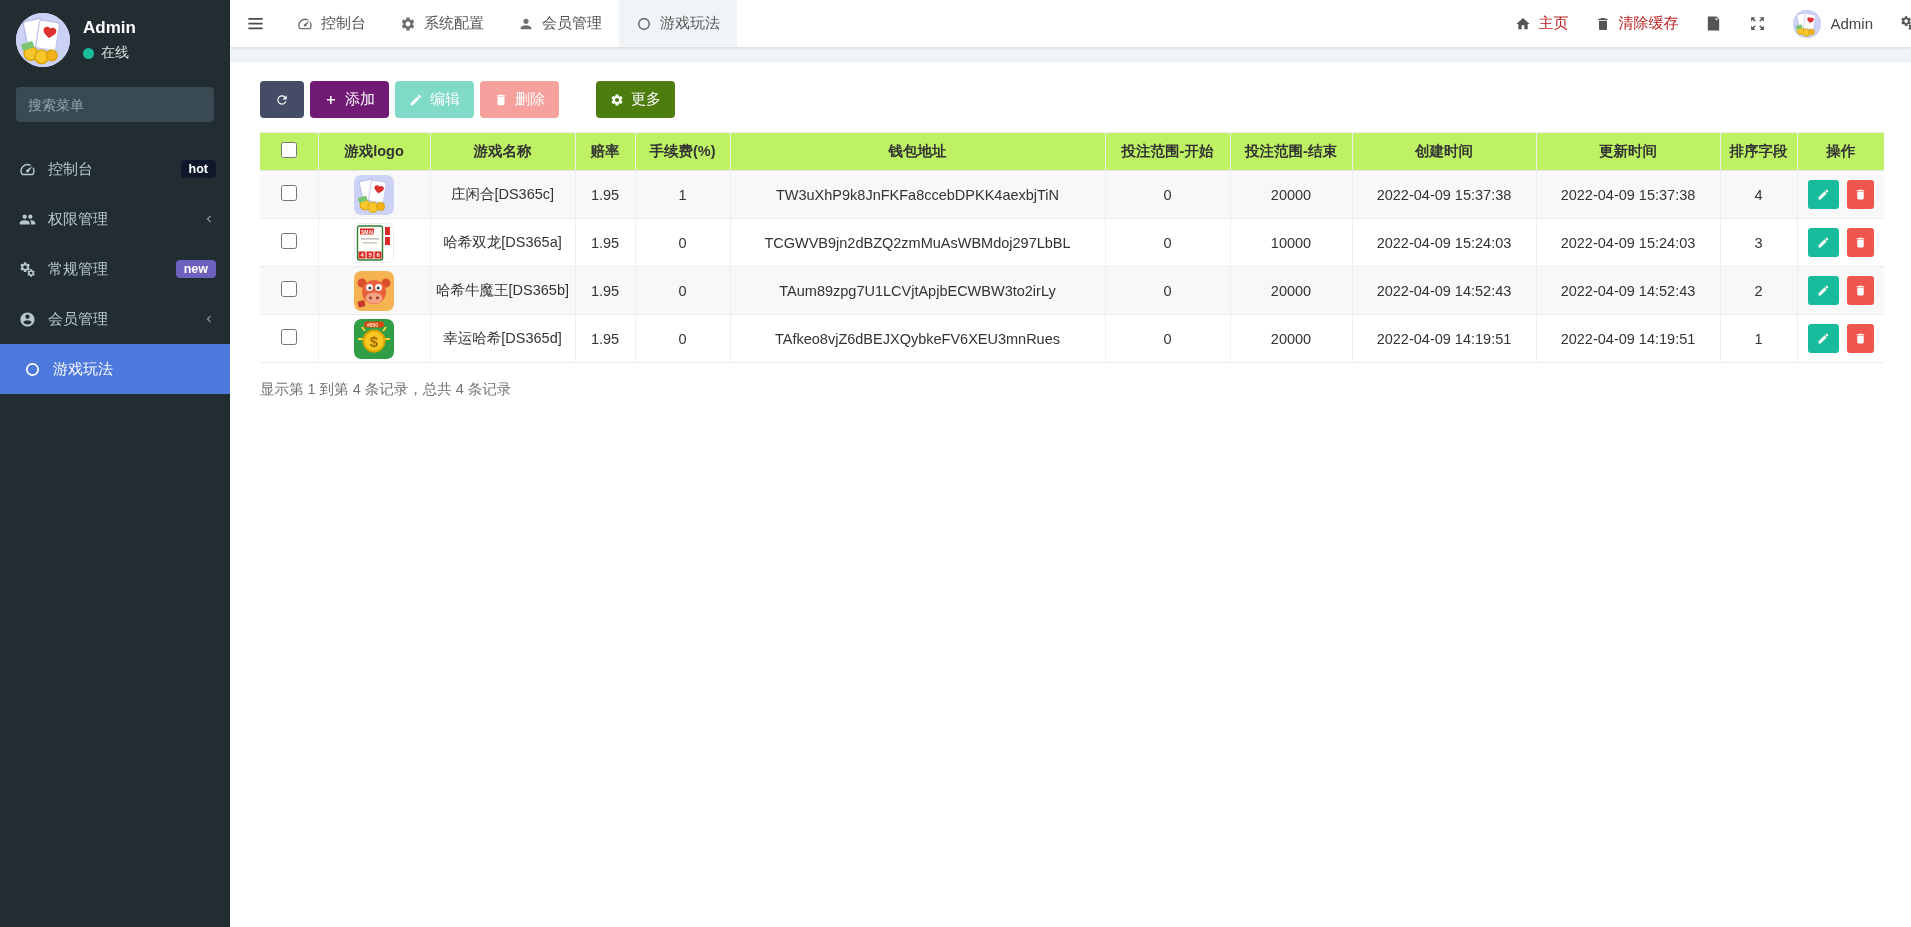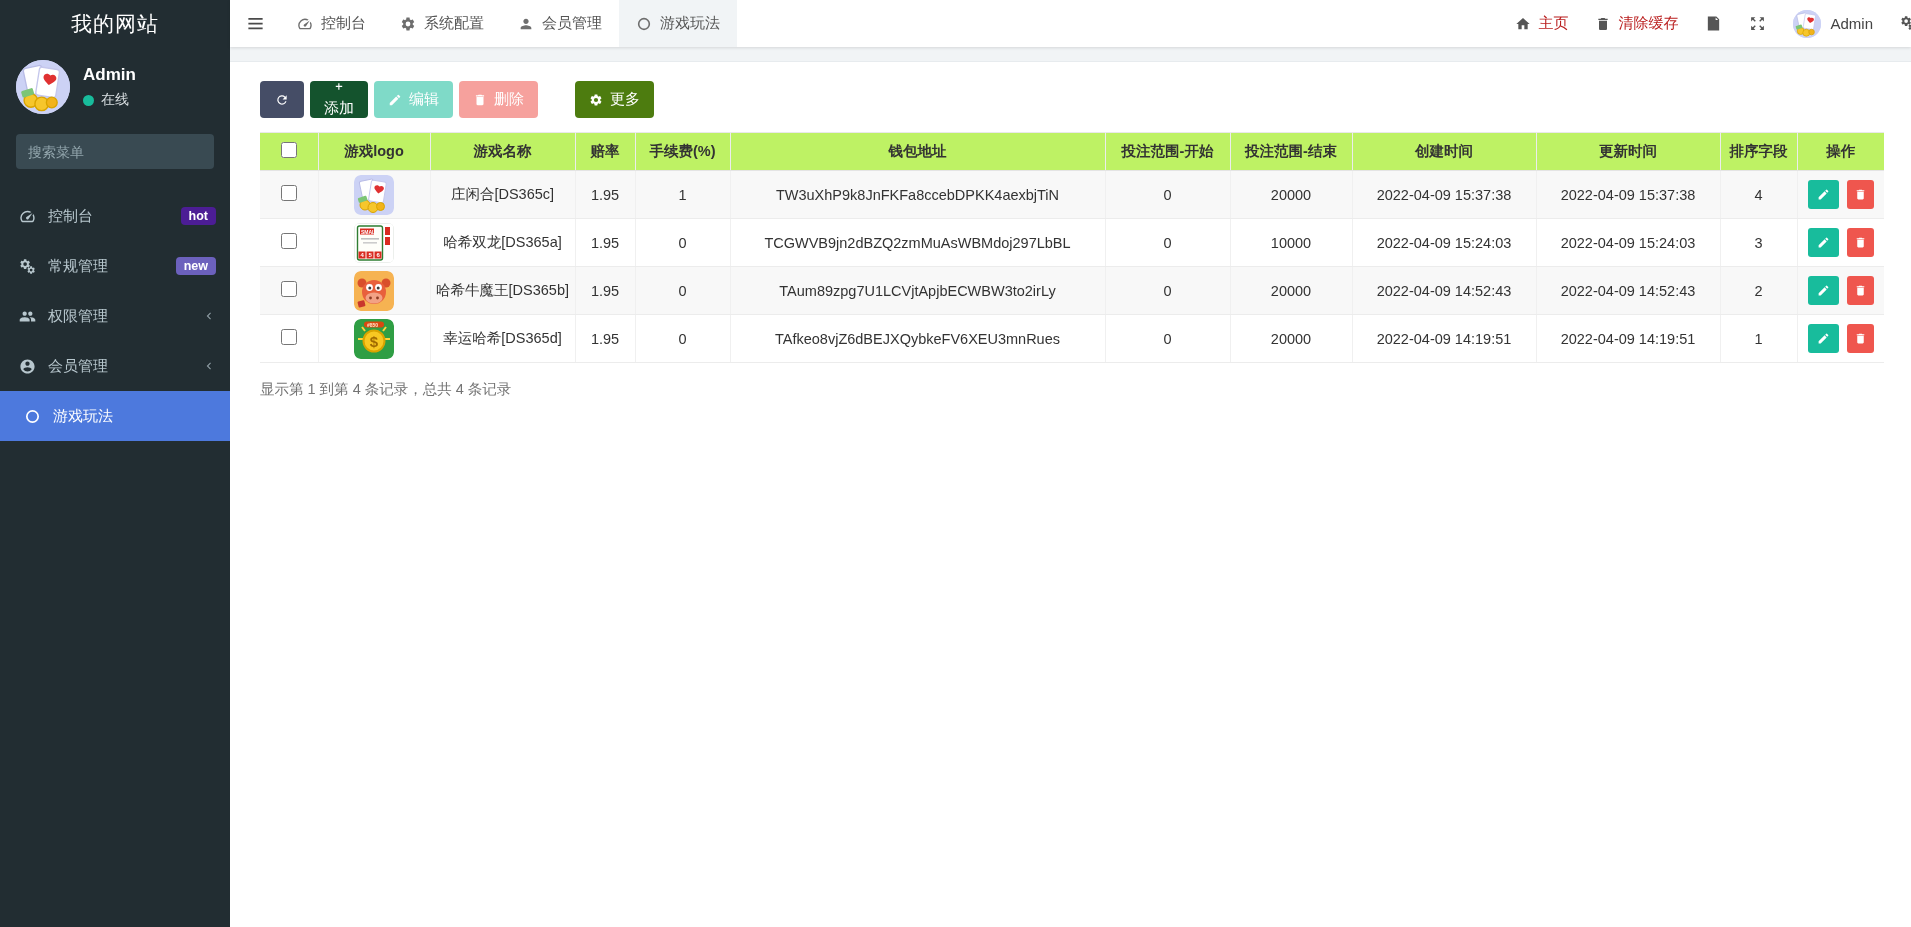--- a/index.html
+++ b/index.html
@@ -23,21 +23,21 @@
   .menu-search input::placeholder { color:#93a6ad; }
   .menu-search .ic { width:15px; height:15px; color:#93a6ad; }
   .menu { margin-top:16px; }
   .menu-item { height:50px; display:flex; align-items:center; padding:0 14px 0 19px;
                font-size:15px; color:#b8c7ce; cursor:pointer; }
   .menu-item .ic { width:17px; height:17px; margin-right:12px; flex:0 0 17px; }
   .menu-item.active { background:#4d79dd; color:#fff; }
   .menu-item.sub { padding-left:24px; margin-bottom:8px; }
   .badge { margin-left:auto; font-size:12.5px; font-weight:bold; color:#fff; border-radius:4px;
            padding:3px 8px; line-height:1; }
-  .badge.hot { background:#4c1d95; }
+  .badge.hot { background:#0f172a; }
   .badge.new { background:#6c61bd; }
   .chev { margin-left:auto; width:14px; height:14px; color:#8d9ca3; }
 
   
   .main { flex:1; display:flex; flex-direction:column; min-width:0; }
   .navbar { height:47px; background:#fff; display:flex; align-items:stretch;
             justify-content:space-between; box-shadow:0 1px 3px rgba(0,0,0,.12); position:relative; z-index:3; }
   .nav-left { display:flex; align-items:stretch; }
   .hamburger { width:50px; display:flex; align-items:center; justify-content:center; color:#4a4a4a; cursor:pointer; }
   .hamburger .ic { width:19px; height:19px; }
@@ -56,21 +56,21 @@
   .gap-band { height:15px; background:#f1f4f6; border-bottom:1px solid #e7ebee; }
   .content { flex:1; background:#fff; padding:19px 27px 0 30px; }
 
   
   .toolbar { display:flex; align-items:flex-start; justify-content:space-between; }
   .btns-left { display:flex; gap:6px; }
   .btn { height:37px; border:none; border-radius:4px; color:#fff; font-size:15px;
          display:inline-flex; align-items:center; gap:7px; padding:0 14px; cursor:pointer; }
   .btn .ic { width:14px; height:14px; }
   .btn-refresh { background:#454d66; width:44px; justify-content:center; padding:0; }
-  .btn-add { background:#14532d;flex-direction:column; }
+  .btn-add { background:#701a75; }
   .btn-edit { background:#18bc9c; opacity:.55; cursor:default; }
   .btn-del { background:#ef564e; opacity:.55; cursor:default; }
   .btn-more { background:#4d7c0f;margin-left:31px; }
   .search-zone { display:flex; align-items:center; gap:9px; }
   .search-input { width:190px; height:34px; border:1px solid #ccc; border-radius:4px;
                   padding:0 12px; font-size:14px; color:#333; outline:none; }
   .search-input::placeholder { color:#9aa0a6; }
   .tool-group { display:flex; gap:5px; }
   .tbtn { height:34px; min-width:38px; background:#fff; border:1px solid #d5d5d5; border-radius:4px;
           display:inline-flex; align-items:center; justify-content:center; gap:5px; padding:0 9px;
@@ -228,21 +228,20 @@
       <text x="15.8" y="27.5" font-size="15" font-weight="bold" fill="#a06a00" font-family="sans-serif">$</text>
       <rect x="10" y="2.5" width="20" height="6" rx="3" fill="#d9480f"></rect>
       <text x="13" y="7.5" font-size="5" font-weight="bold" fill="#ffe8cc" font-family="sans-serif">#850</text>
     </symbol>
   </defs>
 </svg>
 
 <div class="app">
 
   <aside class="sidebar">
-    <div class="brand">我的网站</div>
 
     <div class="user-panel">
       <span class="avatar-lg">
           <svg>
             <use href="#logo-cards"></use>
           </svg>
         </span>
       <div>
         <div class="user-name">Admin</div>
         <div class="user-status">
@@ -262,33 +261,33 @@
     <nav class="menu">
       <div class="menu-item">
         <svg class="ic">
             <use href="#i-tach"></use>
           </svg>
         <span>控制台</span>
         <span class="badge hot">hot</span>
       </div>
       <div class="menu-item">
         <svg class="ic">
-            <use href="#i-gears"></use>
-          </svg>
-        <span>常规管理</span>
-        <span class="badge new">new</span>
-      </div>
-      <div class="menu-item">
-        <svg class="ic">
             <use href="#i-users"></use>
           </svg>
         <span>权限管理</span>
         <svg class="chev">
             <use href="#i-chevl"></use>
           </svg>
+      </div>
+      <div class="menu-item">
+        <svg class="ic">
+            <use href="#i-gears"></use>
+          </svg>
+        <span>常规管理</span>
+        <span class="badge new">new</span>
       </div>
       <div class="menu-item">
         <svg class="ic">
             <use href="#i-user-o"></use>
           </svg>
         <span>会员管理</span>
         <svg class="chev">
             <use href="#i-chevl"></use>
           </svg>
       </div>

